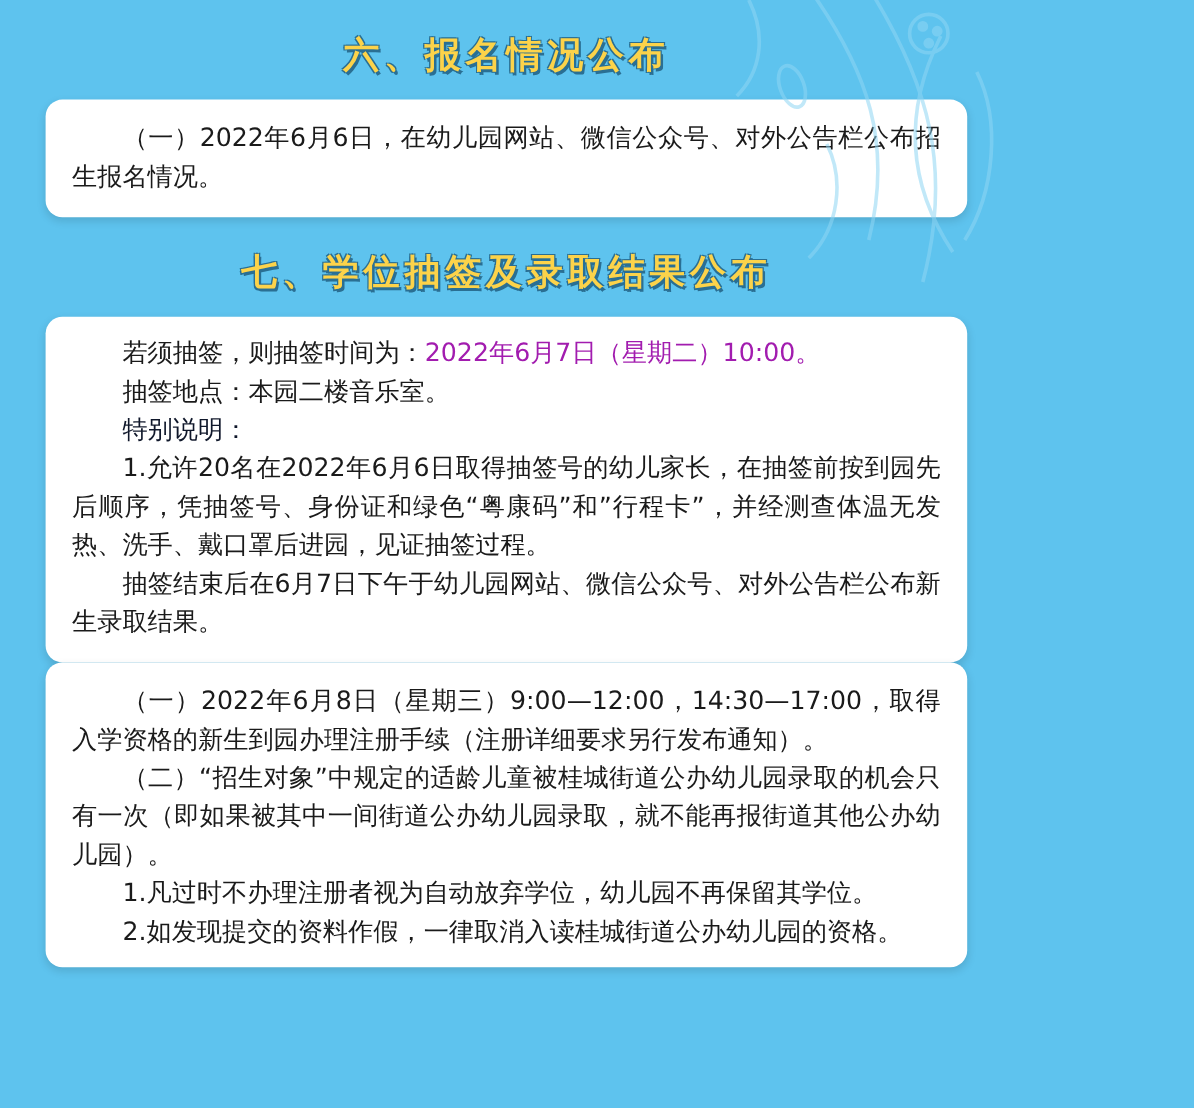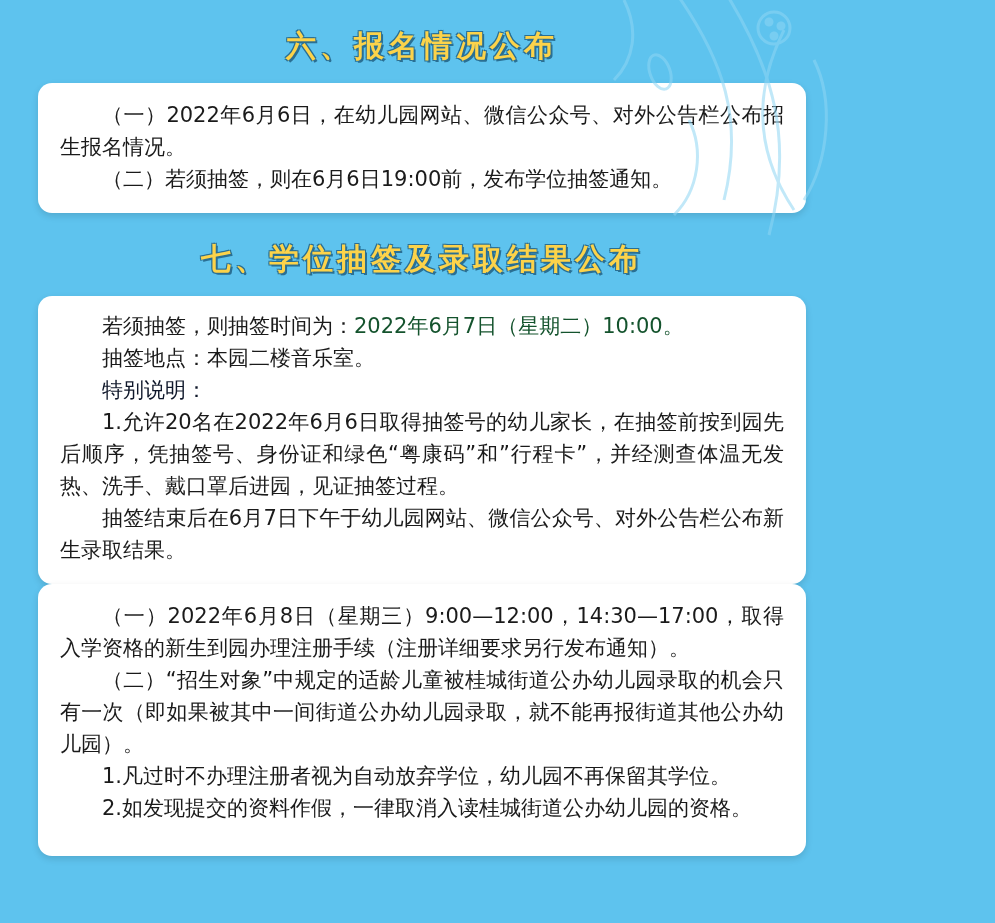--- a/index.html
+++ b/index.html
@@ -54,30 +54,30 @@
     font-size: 21px;
     line-height: 32px;
     color: #1a1a1a;
     margin: 0;
     text-align: justify;
   }
   .indent {
     text-indent: 2em;
   }
   .orange {
-    color: #14532d;
+    color: #a21caf;
   }
   .orange-label {
     color: #0f172a;
     text-indent: 2em;
     display: block;
   }
   #sec6-card { margin-top: 0; }
   #sec7-card { padding-top: 14px; }
-  #sec8-card { padding-bottom: 32px; }
+  #sec8-card { padding-bottom: 14px; }
 </style>
 </head>
 <body>
 
 <div class="page">
 
   <svg class="bg-decor" viewBox="0 0 420 260" xmlns="http://www.w3.org/2000/svg">
     <g fill="none" stroke="#8fd6f4" stroke-width="3">
       <path d="M250 -10 C 300 60, 320 120, 300 200"></path>
       <path d="M300 -10 C 350 70, 370 140, 345 235"></path>
@@ -89,21 +89,20 @@
       <circle cx="357" cy="26" r="3" fill="#8fd6f4"></circle>
       <circle cx="350" cy="36" r="3" fill="#8fd6f4"></circle>
       <path d="M390 60 C 410 100, 405 160, 380 200"></path>
       <path d="M265 120 C 280 150, 275 190, 250 215"></path>
     </g>
   </svg>
 
   <h2 class="section-title">六、报名情况公布</h2>
   <div class="card" id="sec6-card">
     <p class="para indent">（一）2022年6月6日，在幼儿园网站、微信公众号、对外公告栏公布招生报名情况。</p>
-    <p class="para indent">（二）若须抽签，则在6月6日19:00前，发布学位抽签通知。</p>
   </div>
 
   <h2 class="section-title">七、学位抽签及录取结果公布</h2>
   <div class="card" id="sec7-card">
     <p class="para indent"><span>若须抽签，则抽签时间为：</span><span class="orange">2022年6月7日（星期二）10:00。</span></p>
     <p class="para indent">抽签地点：本园二楼音乐室。</p>
     <p class="para orange-label">特别说明：</p>
     <p class="para indent">1.允许20名在2022年6月6日取得抽签号的幼儿家长，在抽签前按到园先后顺序，凭抽签号、身份证和绿色“粤康码”和”行程卡”，并经测查体温无发热、洗手、戴口罩后进园，见证抽签过程。</p>
     <p class="para indent">抽签结束后在6月7日下午于幼儿园网站、微信公众号、对外公告栏公布新生录取结果。</p>
   </div>

